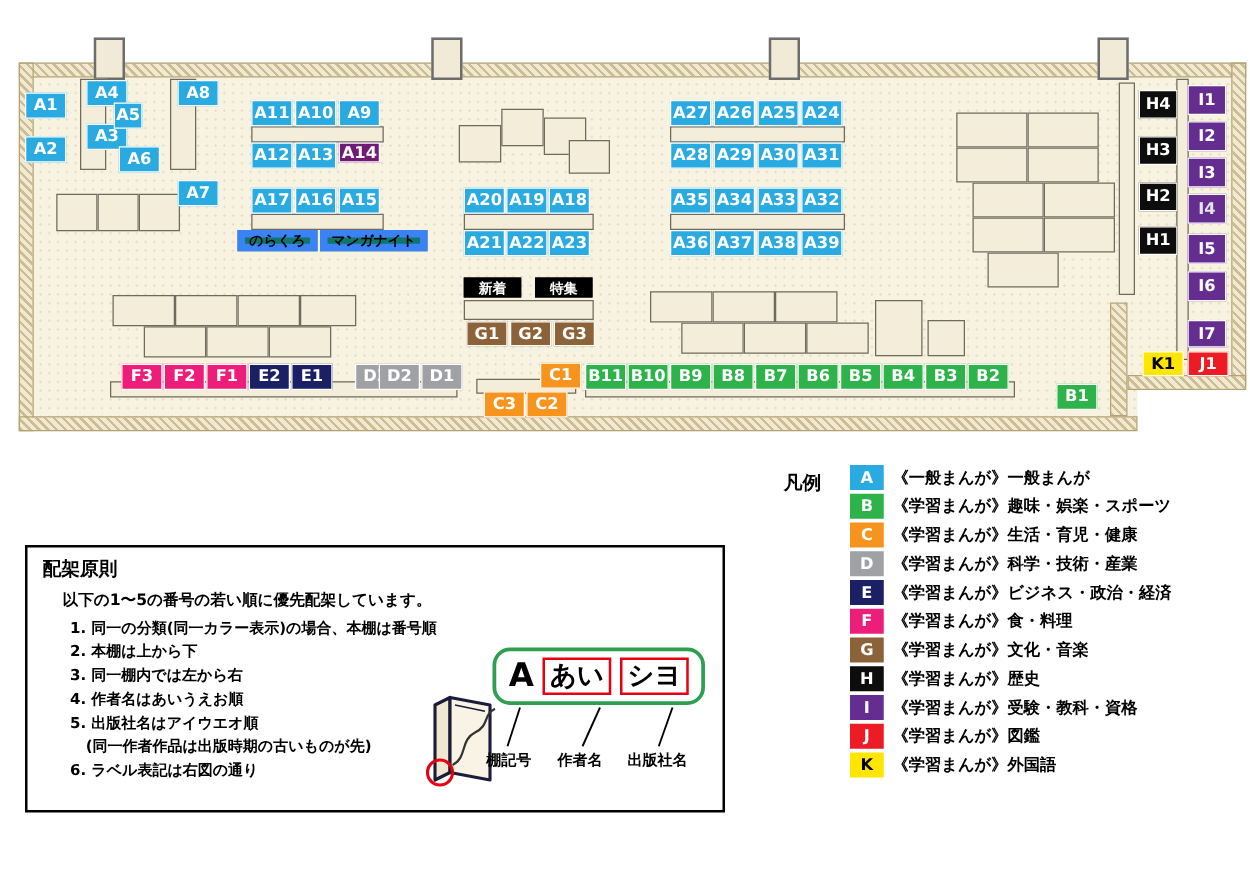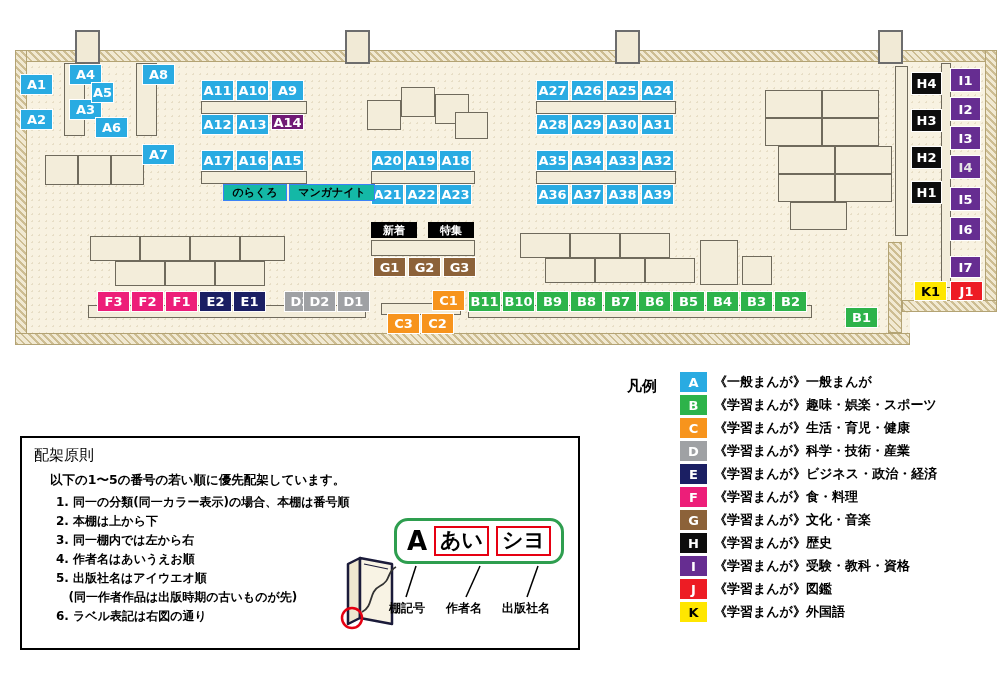--- a/index.html
+++ b/index.html
@@ -12,34 +12,34 @@
            background-image:radial-gradient(rgba(170,150,100,.22) 1px, transparent 1px);
            background-size:7px 7px; }
   .wall { position:absolute; border:1px solid #b3a374;
           background:repeating-linear-gradient(45deg,#cdbd92 0 2px,#f1e9d2 2px 5px); }
   .pillar { position:absolute; background:#f1ead6; border:2px solid #6d6d6d; }
   .shelf { position:absolute; background:#f3edda; border:1.5px solid #6f6a5c; }
   .tag { position:absolute; display:flex; align-items:center; justify-content:center;
          font-weight:bold; font-size:13px; color:#fff; border:1px solid #fff; line-height:1; }
   .ttag { position:absolute; display:flex; align-items:center; justify-content:center;
           font-weight:bold; font-size:11px; line-height:1; }
-  .ttag.white { background:#14b8a6; border:1px solid #3b82f6; color:#000;margin-left:33px; }
+  .ttag.white { background:#0f766e; border:6px solid #3b82f6; color:#000; }
   .ttag.black { background:#000; color:#fff; border:1px solid #000; }
 
   .legend { position:absolute; left:625px; top:372px; width:370px; }
   .legend-title { position:absolute; left:2px; top:5px; font-weight:bold; font-size:15px; }
   .legend-rows { position:absolute; left:55px; top:0; display:flex; flex-direction:column; gap:3px; }
   .legend-row { display:flex; align-items:center; gap:7px; height:20px; }
   .lg-swatch { width:27px; height:20px; display:flex; align-items:center; justify-content:center;
                color:#fff; font-weight:bold; font-size:13px; flex:0 0 27px; }
   .lg-label { font-size:13px; font-weight:bold; white-space:nowrap; color:#000; }
 
   .panel { position:absolute; left:20px; top:436px; width:560px; height:214px;
            border:2px solid #000; background:#fff; }
-  .panel-title { position:absolute; left:12px; top:8px; font-weight:normal; font-size:15px; }
+  .panel-title { position:absolute; left:12px; top:8px; font-weight:bold; font-size:15px; }
   .panel-intro { position:absolute; left:28px; top:34px; font-weight:bold; font-size:12.5px; }
   .panel-items { position:absolute; left:34px; top:55px; font-size:12px; font-weight:bold;
                  line-height:19px; white-space:pre; }
   .illus { position:absolute; left:312px; top:80px; width:245px; height:130px; }
   .illus svg { position:absolute; inset:0; }
   .label-box { position:absolute; left:60px; top:0; width:170px; height:46px;
                border:3px solid #2e9e4f; border-radius:14px; background:#fff;
                display:flex; align-items:center; justify-content:center; gap:7px; }
   .lb-code { font-size:26px; font-weight:bold; color:#000; }
   .lb-box { border:2px solid #e60012; font-size:21px; font-weight:bold; color:#000;

